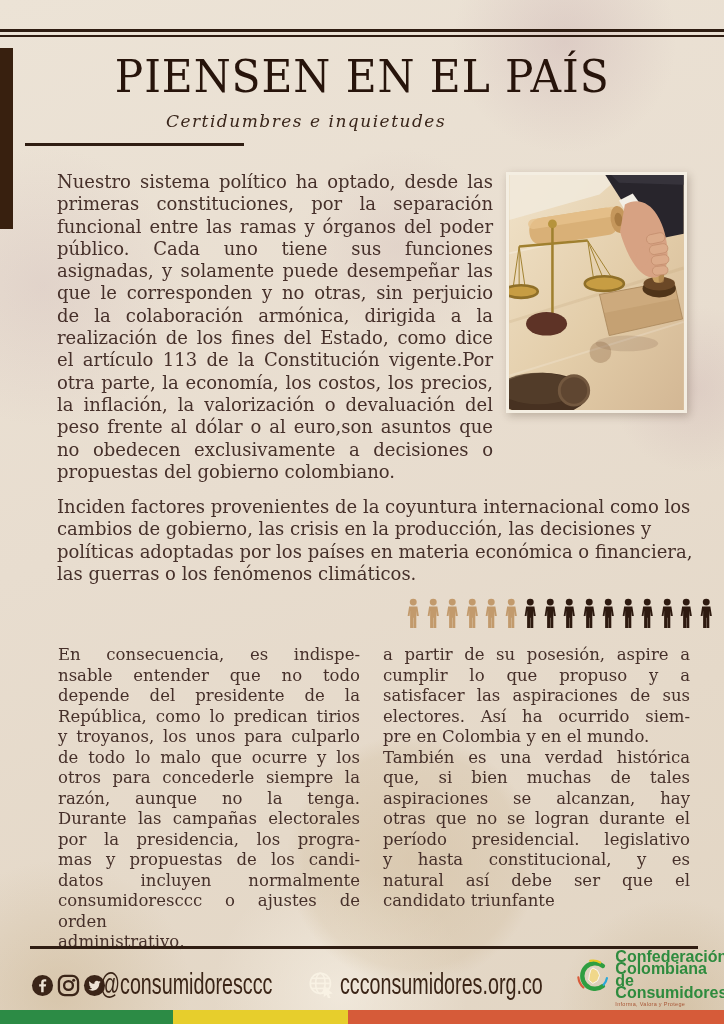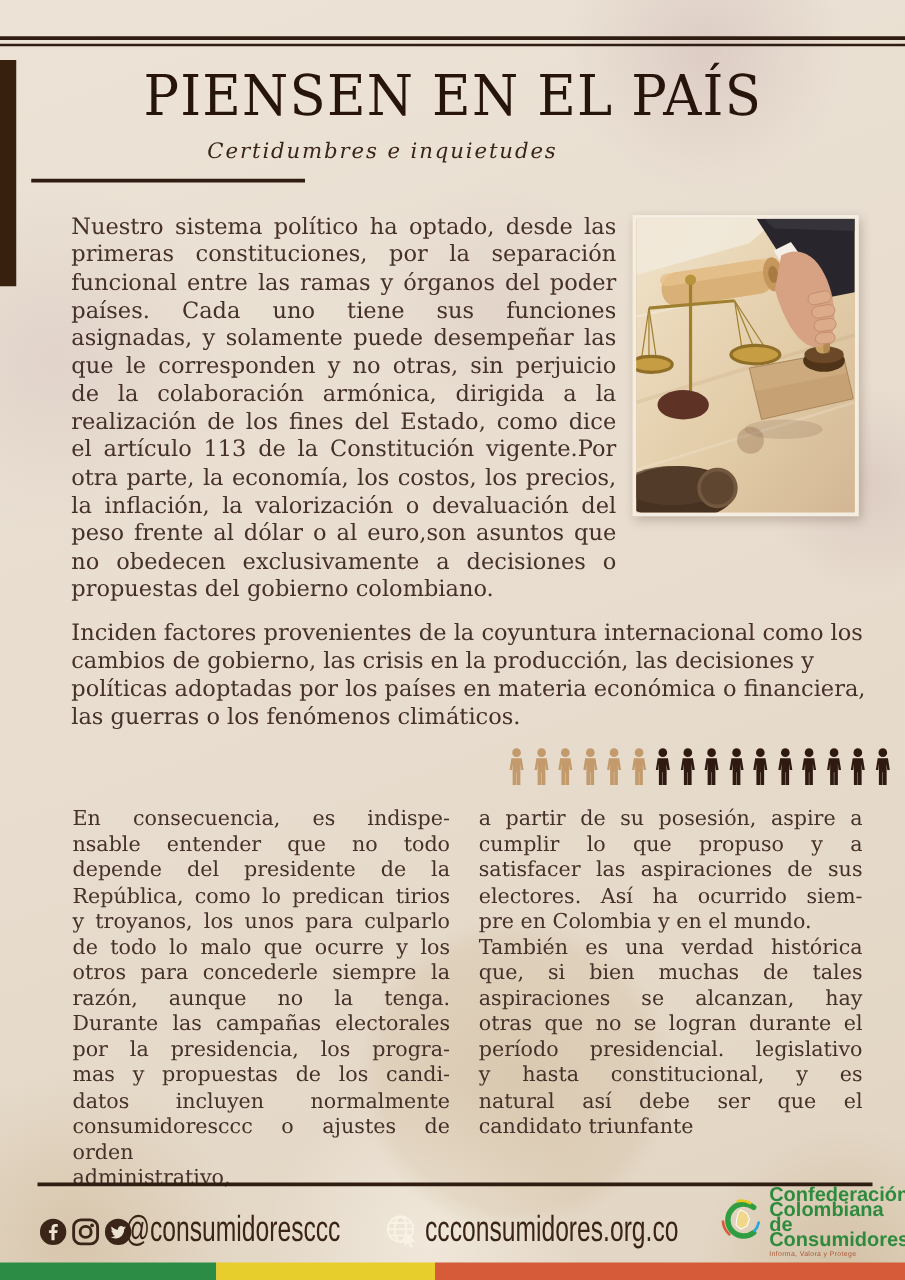--- a/index.html
+++ b/index.html
@@ -69,21 +69,21 @@
   <div class="corner-bar"></div>
 
   <h1 class="title" style="margin:0;font-weight:normal;"><span>PIENSEN EN EL PAÍS</span></h1>
   <div class="subtitle">Certidumbres e inquietudes</div>
   <div class="title-underline"></div>
 
   <div id="para1" class="para">
       <div class="tline">Nuestro sistema político ha optado, desde las</div>
       <div class="tline">primeras constituciones, por la separación</div>
       <div class="tline">funcional entre las ramas y órganos del poder</div>
-      <div class="tline">países. Cada uno tiene sus funciones</div>
+      <div class="tline">público. Cada uno tiene sus funciones</div>
       <div class="tline">asignadas, y solamente puede desempeñar las</div>
       <div class="tline">que le corresponden y no otras, sin perjuicio</div>
       <div class="tline">de la colaboración armónica, dirigida a la</div>
       <div class="tline">realización de los fines del Estado, como dice</div>
       <div class="tline">el artículo 113 de la Constitución vigente.Por</div>
       <div class="tline">otra parte, la economía, los costos, los precios,</div>
       <div class="tline">la inflación, la valorización o devaluación del</div>
       <div class="tline">peso frente al dólar o al euro,son asuntos que</div>
       <div class="tline">no obedecen exclusivamente a decisiones o</div>
       <div class="tline last">propuestas del gobierno colombiano.</div>

